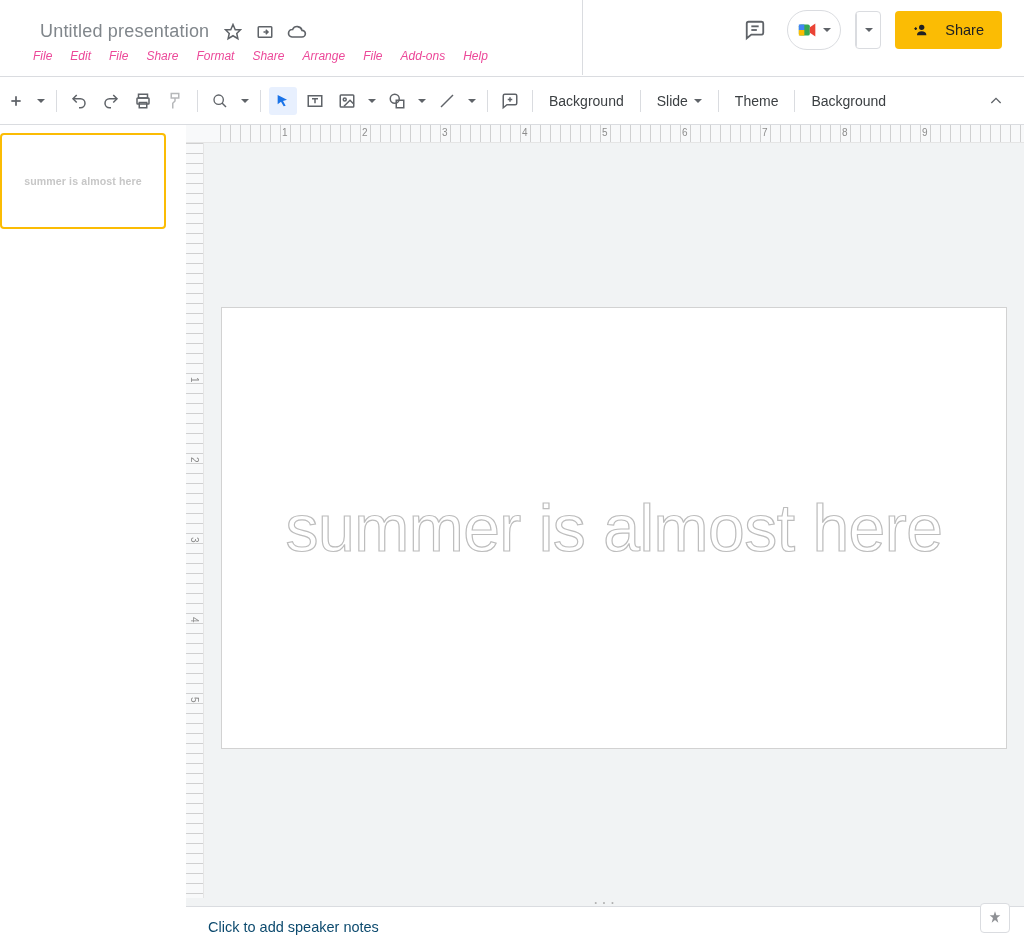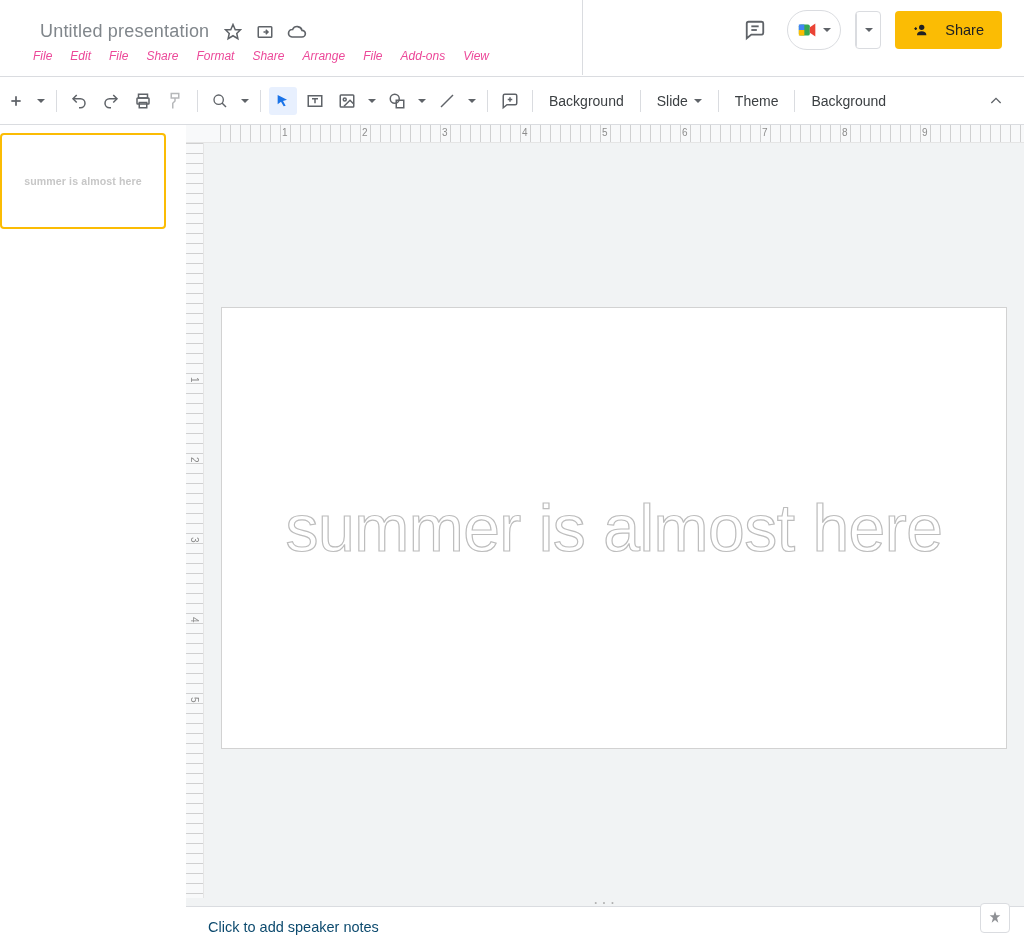--- a/index.html
+++ b/index.html
@@ -323,21 +323,21 @@
 <div class="menubar">
   <span>File</span>
   <span>Edit</span>
   <span>File</span>
   <span>Share</span>
   <span>Format</span>
   <span>Share</span>
   <span>Arrange</span>
   <span>File</span>
   <span>Add-ons</span>
-  <span>View</span>
+  <span>Help</span>
 </div>
 
 <div class="header-vline"></div>
 
 <div class="action-cluster">
   <div class="comment-btn">
     <svg width="22" height="22" viewBox="0 0 24 24" fill="none" stroke="currentColor" stroke-width="2">
         <path d="M21 15a2 2 0 0 1-2 2H8l-5 4V5a2 2 0 0 1 2-2h14a2 2 0 0 1 2 2z"></path>
         <line x1="8" y1="8" x2="16" y2="8"></line>
         <line x1="8" y1="12" x2="14" y2="12"></line>

